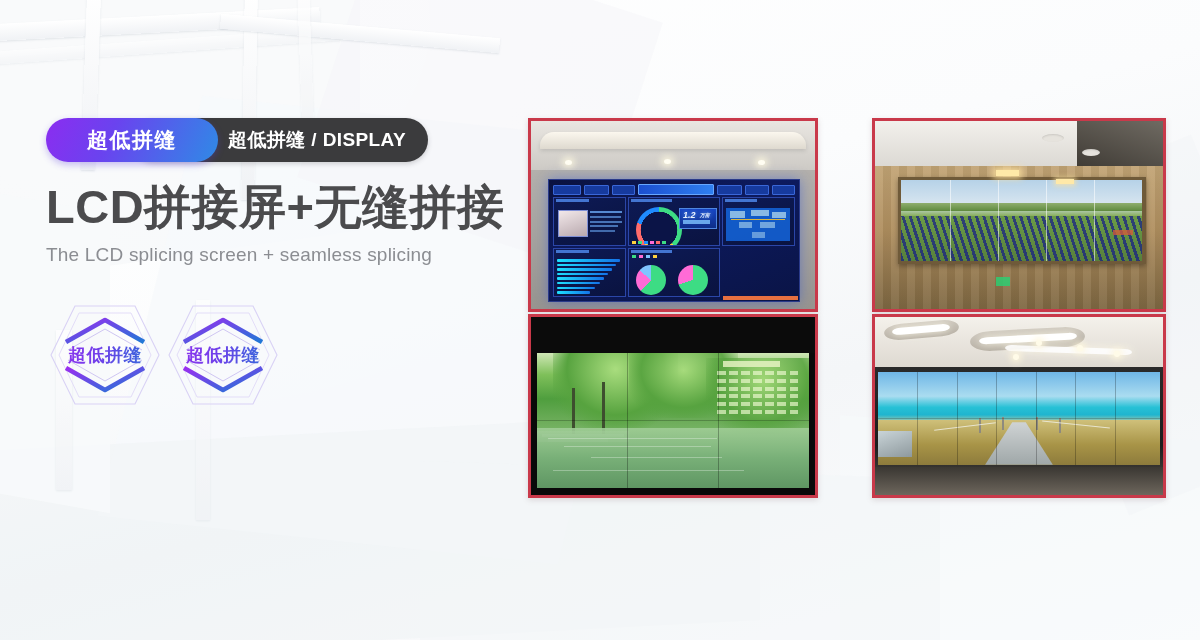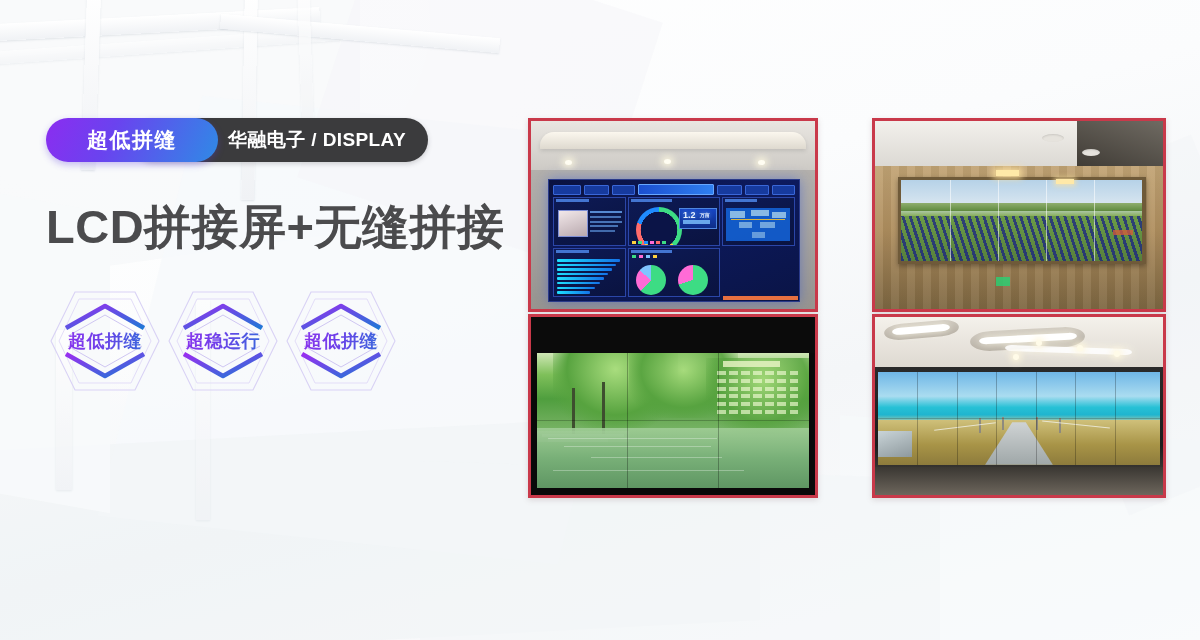--- a/index.html
+++ b/index.html
@@ -45,21 +45,21 @@
   .pill-brand{
     position:relative;z-index:2;height:44px;min-width:136px;
     display:flex;align-items:center;justify-content:center;
     padding:0 18px;border-radius:22px;
     background:linear-gradient(115deg,#8b2df0 0%,#6a43ef 38%,#2f8ae6 100%);
     color:#ffffff;font-size:21px;font-weight:bold;letter-spacing:1.5px;
     box-shadow:0 3px 7px rgba(90,60,220,.32);
   }
 
   .h1{
-    margin-top:40px;
+    margin-top:20px;
     font-size:47px;line-height:1.06;font-weight:bold;
     color:#4b4b4d;letter-spacing:.5px;white-space:nowrap;
   }
   .sub{
     margin-top:12px;
     font-size:19px;color:#8b8d92;letter-spacing:.2px;white-space:nowrap;
   }
 
   
   .hexrow{margin-top:30px;display:flex;gap:0px;align-items:flex-end;}
@@ -95,21 +95,21 @@
   .tl-wall{position:absolute;left:0;top:26%;right:0;bottom:0;background:linear-gradient(180deg,#b3b0ac,#97948f);}
   .tl-screen{position:absolute;left:6%;top:31%;width:88%;height:64%;
     background:linear-gradient(160deg,#0a1240 0%,#0d1a5e 40%,#0a1446 100%);
     border:1px solid #2a3a8a;box-shadow:0 0 12px rgba(40,80,220,.45);}
   .dash{position:absolute;inset:2px;display:flex;flex-direction:column;gap:2px;padding:2px;}
   .dash-top{height:11px;display:flex;align-items:center;gap:3px;}
   .d-chip{height:8px;border-radius:1px;background:#163a9e;border:.5px solid #3a67d8;}
   .d-title{flex:0 0 auto;height:9px;padding:0 4px;border-radius:1px;
     background:linear-gradient(90deg,#1b4fd0,#2f7ff0);border:.5px solid #67a7ff;}
   .dash-grid{flex:1;display:grid;grid-template-columns:1.06fr 1.32fr 1.06fr;grid-template-rows:1fr 1fr;gap:2px;}
-  .card{background:linear-gradient(160deg,#0d1a55,#0a1340);border:.5px solid #2b46a8;position:relative;overflow:hidden;}
+  .card{background:linear-gradient(160deg,#0d1a55,#0a1340);border:.5px solid #2b46a8;position:relative;overflow:hidden;font-style:italic;}
   .card .ct{position:absolute;left:2px;top:1px;height:3px;width:46%;background:#4d86e8;opacity:.85;}
   .donut{position:absolute;border-radius:50%;}
   .kpi{position:absolute;background:linear-gradient(180deg,#1746c4,#0e2d88);border:.5px solid #4f86e0;}
   .kpi-num{position:absolute;color:#eaf3ff;font-weight:bold;text-shadow:0 0 4px rgba(130,190,255,.9);}
   .bars{position:absolute;left:4%;top:22%;width:92%;bottom:4%;display:flex;flex-direction:column;justify-content:space-between;}
   .bar{height:7%;background:linear-gradient(90deg,#1de0ff,#1472e8);border-radius:1px;}
   .pie{position:absolute;border-radius:50%;}
   .legend{position:absolute;left:3%;bottom:3%;width:94%;display:flex;flex-wrap:wrap;gap:2px;}
   .lg{width:4px;height:3px;}
   .flow{position:absolute;left:5%;top:20%;width:90%;height:72%;background:#1466dd;opacity:.85;}
@@ -194,25 +194,26 @@
     <div class="beam" style="left:243px;top:-10px;width:13px;height:210px;transform:rotate(1deg);"></div>
     <div class="beam" style="left:220px;top:26px;width:280px;height:15px;transform:rotate(5deg);"></div>
     <div class="beam" style="left:56px;top:330px;width:16px;height:160px;opacity:.75;"></div>
     <div class="beam" style="left:196px;top:300px;width:14px;height:220px;opacity:.6;"></div>
     <div class="beam" style="left:300px;top:-6px;width:12px;height:150px;transform:rotate(-2deg);opacity:.7;"></div>
   </div>
 
   <div class="left">
 
     <div class="pillwrap">
-      <div class="pill-dark">华融电子 / DISPLAY</div>
+      <div class="pill-dark">超低拼缝 / DISPLAY</div>
       <div class="pill-brand">超低拼缝</div>
     </div>
 
     <div class="h1">LCD拼接屏+无缝拼接</div>
+    <div class="sub">The LCD splicing screen + seamless splicing</div>
 
     <div class="hexrow">
 
       <div class="hex">
         <svg width="118" height="118" viewBox="0 0 118 118">
           <defs>
             <linearGradient id="gA1" x1="0" y1="0" x2="1" y2="1">
               <stop offset="0%" stop-color="#9a2ef0"></stop>
                 <stop offset="100%" stop-color="#1f78d6"></stop>
             </linearGradient>
@@ -221,37 +222,20 @@
           <polygon points="33,17 85,17 105,59 85,101 33,101 13,59" fill="none" stroke="#e3ddf8" stroke-width="1"></polygon>
           <polyline points="20,46 59,24 98,46" fill="none" stroke="url(#gA1)" stroke-width="4.6" stroke-linejoin="round"></polyline>
           <polyline points="20,72 59,94 98,72" fill="none" stroke="url(#gA1)" stroke-width="4.6" stroke-linejoin="round"></polyline>
           <polyline points="22,54 59,33 96,54" fill="none" stroke="#cfc6f2" stroke-width="1"></polyline>
           <polyline points="22,64 59,85 96,64" fill="none" stroke="#cfc6f2" stroke-width="1"></polyline>
         </svg>
         <div class="label">超低拼缝</div>
       </div>
 
 
-      <div class="hex">
-        <svg width="118" height="118" viewBox="0 0 118 118">
-          <defs>
-            <linearGradient id="gA3" x1="0" y1="0" x2="1" y2="1">
-              <stop offset="0%" stop-color="#9a2ef0"></stop>
-                <stop offset="100%" stop-color="#1f78d6"></stop>
-            </linearGradient>
-          </defs>
-          <polygon points="29,10 89,10 113,59 89,108 29,108 5,59" fill="none" stroke="#d9d2f5" stroke-width="1.1"></polygon>
-          <polygon points="33,17 85,17 105,59 85,101 33,101 13,59" fill="none" stroke="#e3ddf8" stroke-width="1"></polygon>
-          <polyline points="20,46 59,24 98,46" fill="none" stroke="url(#gA3)" stroke-width="4.6" stroke-linejoin="round"></polyline>
-          <polyline points="20,72 59,94 98,72" fill="none" stroke="url(#gA3)" stroke-width="4.6" stroke-linejoin="round"></polyline>
-          <polyline points="22,54 59,33 96,54" fill="none" stroke="#cfc6f2" stroke-width="1"></polyline>
-          <polyline points="22,64 59,85 96,64" fill="none" stroke="#cfc6f2" stroke-width="1"></polyline>
-        </svg>
-        <div class="label">超稳运行</div>
-      </div>
 
       <div class="hex">
         <svg width="118" height="118" viewBox="0 0 118 118">
           <defs>
             <linearGradient id="gA4" x1="0" y1="0" x2="1" y2="1">
               <stop offset="0%" stop-color="#9a2ef0"></stop>
                 <stop offset="100%" stop-color="#1f78d6"></stop>
             </linearGradient>
           </defs>
           <polygon points="29,10 89,10 113,59 89,108 29,108 5,59" fill="none" stroke="#d9d2f5" stroke-width="1.1"></polygon>

